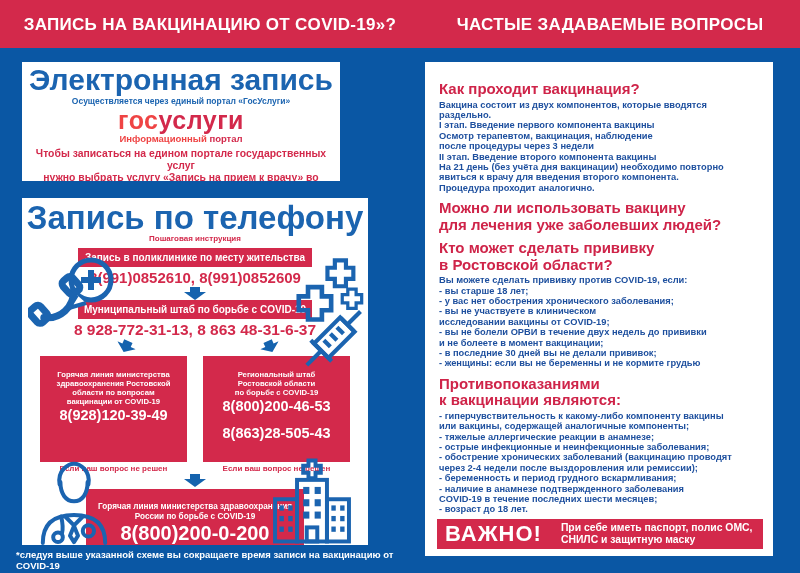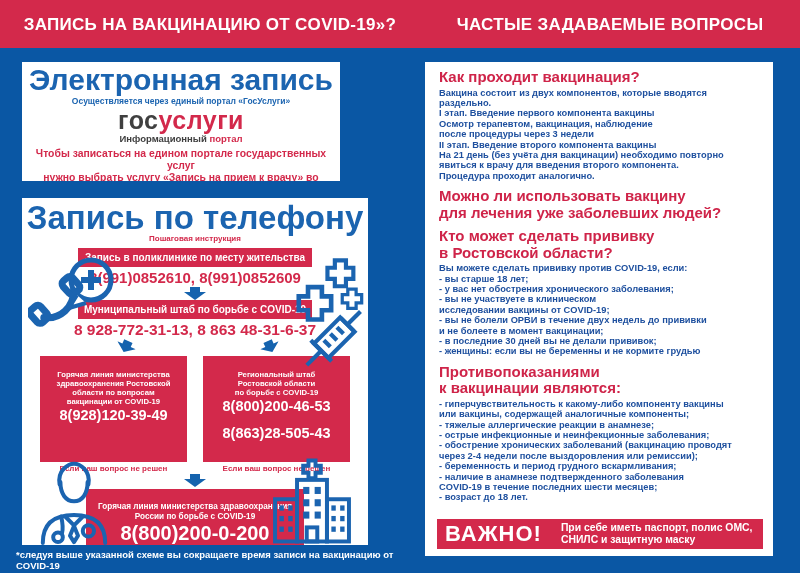--- a/index.html
+++ b/index.html
@@ -7,26 +7,26 @@
   .poster{position:relative;width:800px;height:573px;background:#0a57a4;overflow:hidden;}
   
   .header-bar{position:absolute;left:0;top:0;width:800px;height:48px;background:#d3294b;}
   .header-title{position:absolute;top:15px;color:#fff;font-size:17px;letter-spacing:.3px;text-align:center;white-space:nowrap;}
   .header-title.left{left:0;width:420px;}
   .header-title.right{left:420px;width:380px;}
   
   .card{position:absolute;background:#fff;box-sizing:border-box;}
   .card-ezapis{left:22px;top:62px;width:318px;height:119px;text-align:center;overflow:hidden;}
   .card-phone{left:22px;top:198px;width:346px;height:347px;text-align:center;overflow:hidden;}
-  .faq-card{left:425px;top:62px;width:348px;height:494px;padding:0 12px 0 14px;overflow:hidden;}
+  .faq-card{left:425px;top:62px;width:348px;height:494px;padding:12px 12px 0 14px;overflow:hidden;}
   
   .ez-title{margin:2px 0 0;font-size:30px;line-height:1.05;color:#1b64b0;}
   .ez-sub{font-size:8.5px;color:#1b64b0;}
   .gos-logo{font-size:25px;line-height:1.05;margin-top:1px;letter-spacing:.5px;}
-  .lg-blue{color:#404040;}
+  .lg-blue{color:#ef4444;}
   .lg-red{color:#d3294b;}
   .info-portal{font-size:9.5px;margin-top:0;}
   .ez-note{margin:4px 6px 0;font-size:10.4px;line-height:1.18;color:#d3294b;white-space:pre-line;}
   
   .ph-title{margin:3px 0 0;font-size:33px;line-height:1.0;color:#1b64b0;}
   .ph-sub{font-size:8px;color:#d3294b;margin-bottom:5px;}
   .rbox{background:#d3294b;color:#fff;box-sizing:border-box;white-space:pre-line;}
   .step{width:234px;margin:0 auto;font-size:10px;padding:4px 2px;}
   .phones{font-size:15px;color:#d3294b;margin:2px 0 1px;white-space:nowrap;}
   .arr{display:block;margin:0 auto;}

